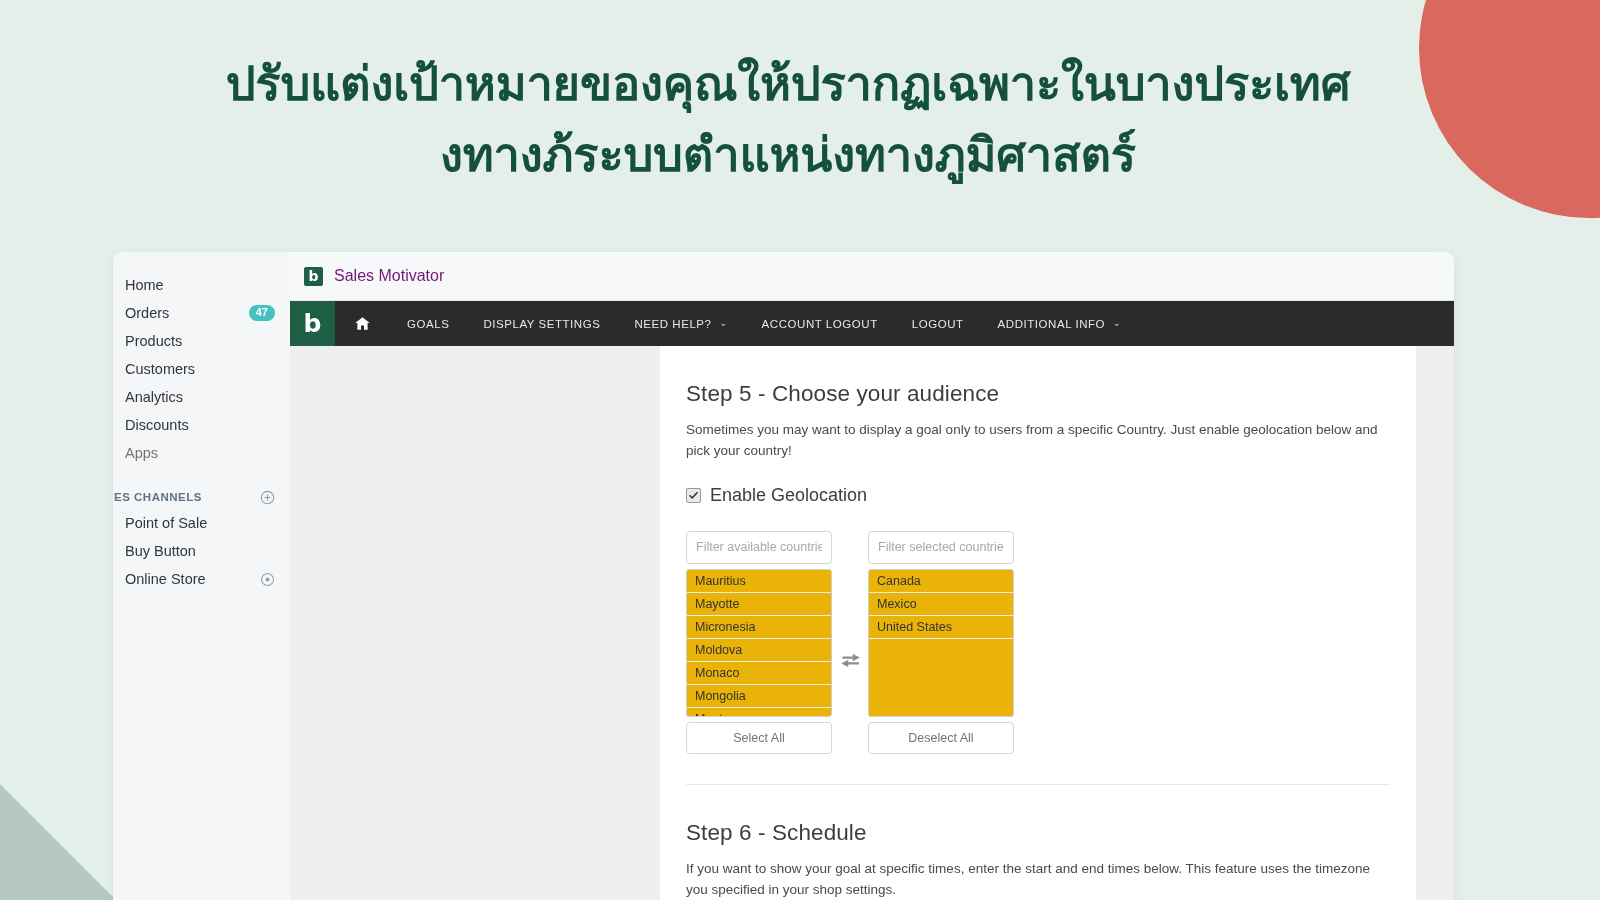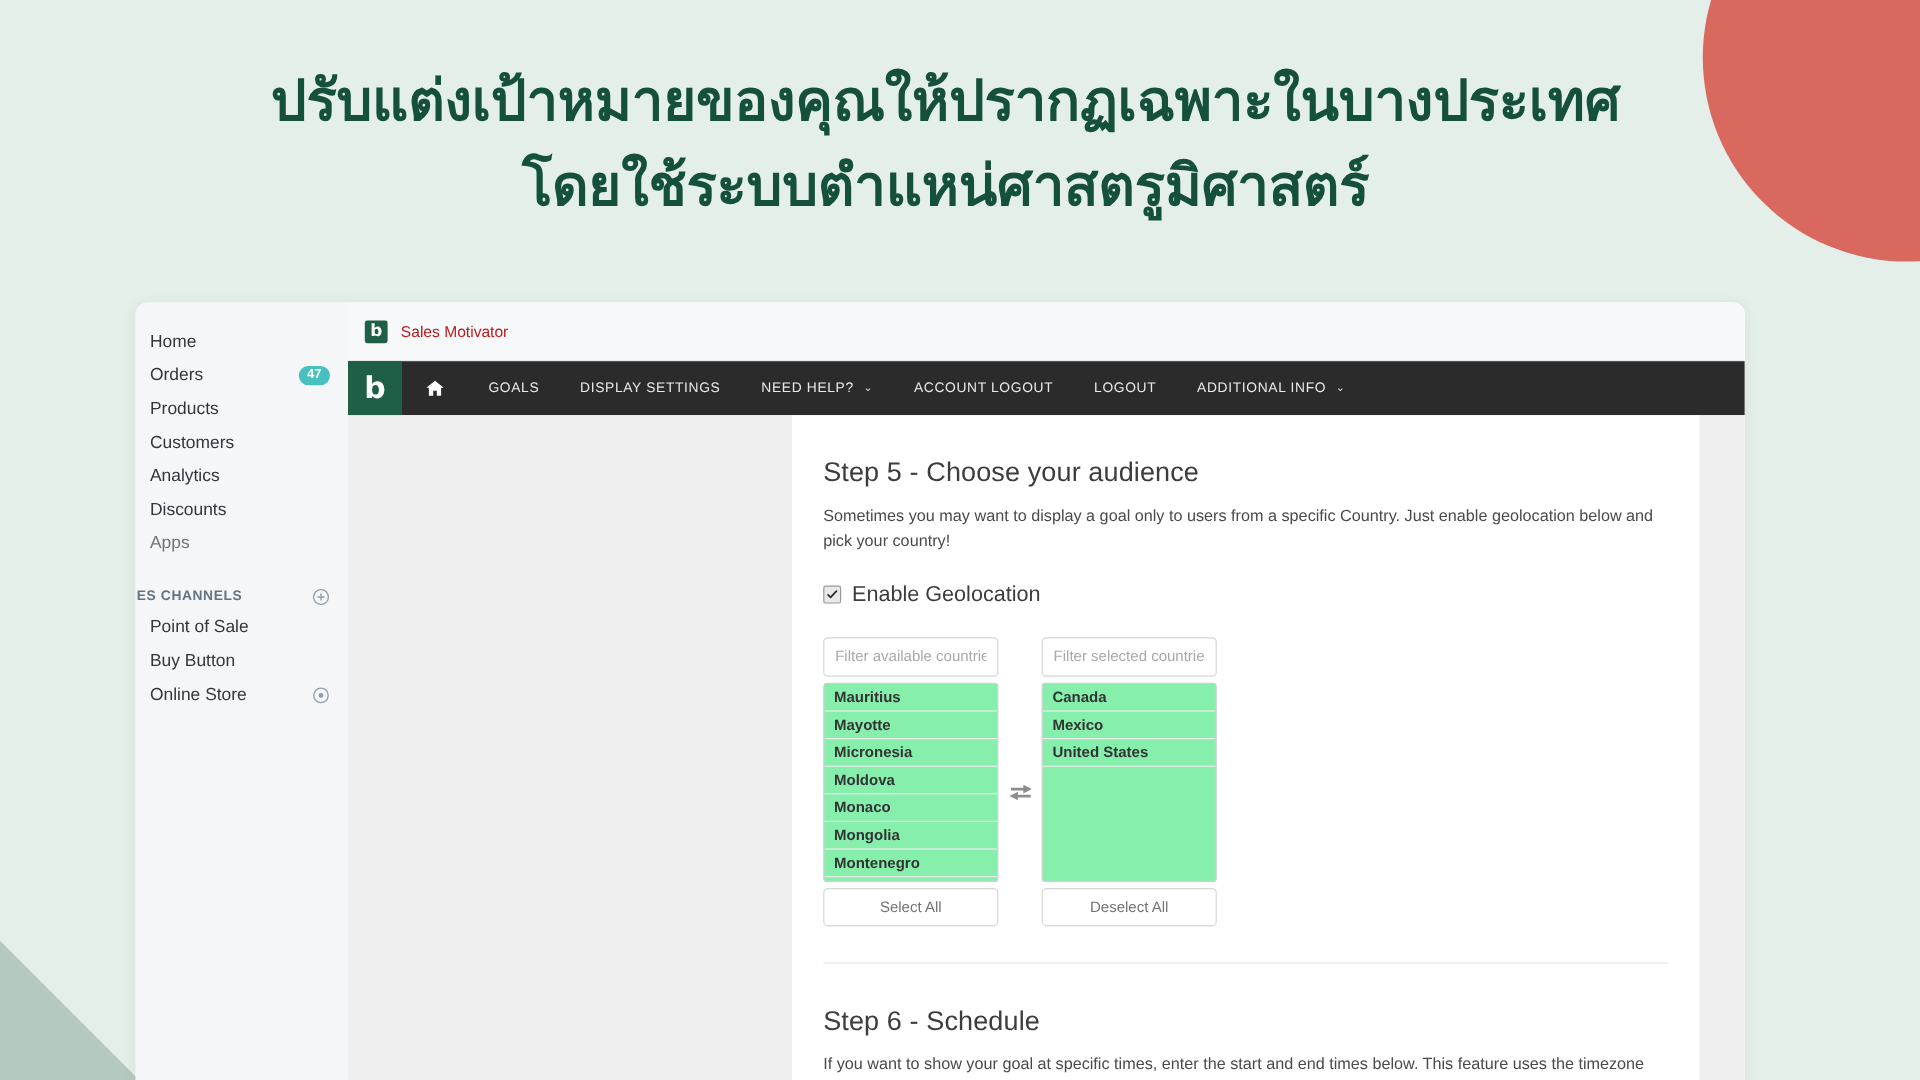--- a/index.html
+++ b/index.html
@@ -155,22 +155,22 @@
     margin-right: 11px;
   }
   #embed-logo-sq span {
     color: #ffffff;
     font-size: 14px;
     font-weight: bold;
     line-height: 1;
     font-family: "DejaVu Sans", sans-serif;
   }
   #embed-app-title {
-    color: #b91c1c;
-    font-size: 13px;
+    color: #701a75;
+    font-size: 16px;
   }
 
   
   #dark-nav {
     height: 45px;
     flex: none;
     background: #2b2b2b;
     display: flex;
     align-items: stretch;
   }
@@ -282,27 +282,26 @@
     padding: 0 9px;
     font-size: 12.5px;
     color: #555;
     font-family: "Liberation Sans", sans-serif;
     background: #ffffff;
     outline: none;
   }
   .filter-input::placeholder { color: #a8a8a8; }
   .select-box {
     margin-top: 5px;
-    height: 166px;
+    height: 148px;
     border: 1px solid #cfcfcf;
     border-radius: 3px;
-    background: #86efac;
-    overflow: hidden;
-    box-sizing: border-box;
-    font-weight: bold;
+    background: #eab308;
+    overflow: hidden;
+    box-sizing: border-box;
   }
   .select-box.left-box { overflow-y: hidden; }
   .opt-item {
     height: 23px;
     line-height: 23px;
     padding: 0 8px;
     font-size: 12.5px;
     color: #333;
     border-bottom: 1px solid #ececec;
     white-space: nowrap;
@@ -350,21 +349,21 @@
 </head>
 <body>
 
 <div id="bg-wrap">
   <div id="deco-circle-red"></div>
   <div id="deco-triangle-green"></div>
 </div>
 
 <div id="headline">
   <span class="hl-line">ปรับแต่งเป้าหมายของคุณให้ปรากฏเฉพาะในบางประเทศ</span>
-  <span class="hl-line">โดยใช้ระบบตำแหน่ศาสตรูมิศาสตร์</span>
+  <span class="hl-line">งทางภ้ระบบตำแหน่งทางภูมิศาสตร์</span>
 </div>
 
 <div id="app-window">
 
   <nav id="admin-sidebar">
 
     <div class="nav-item">
       <span class="nav-label">Home</span>
     </div>
     <div class="nav-item">

